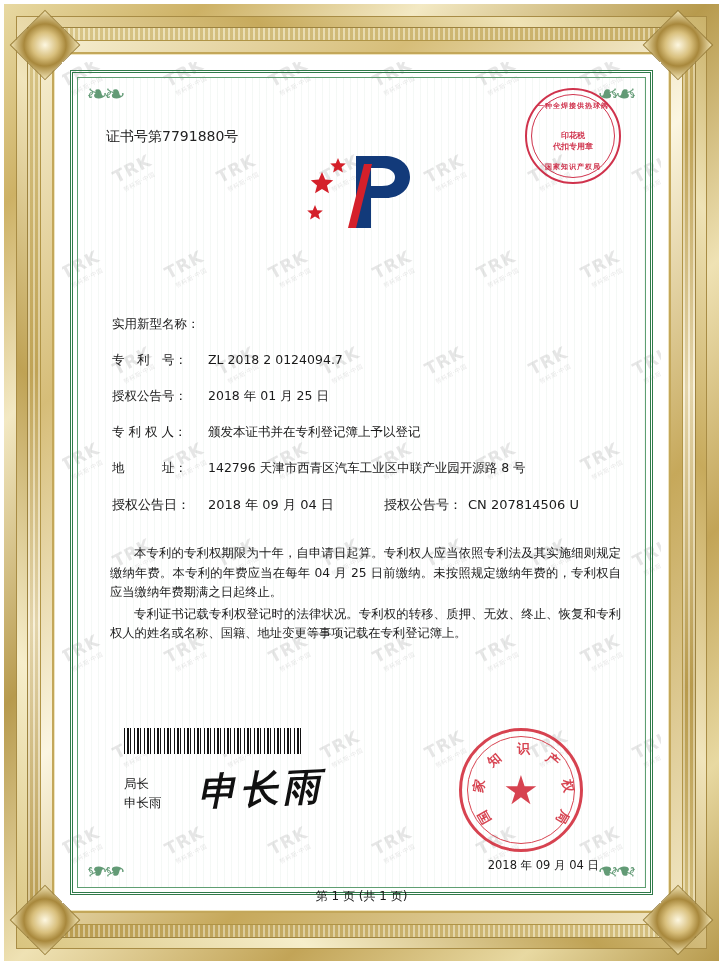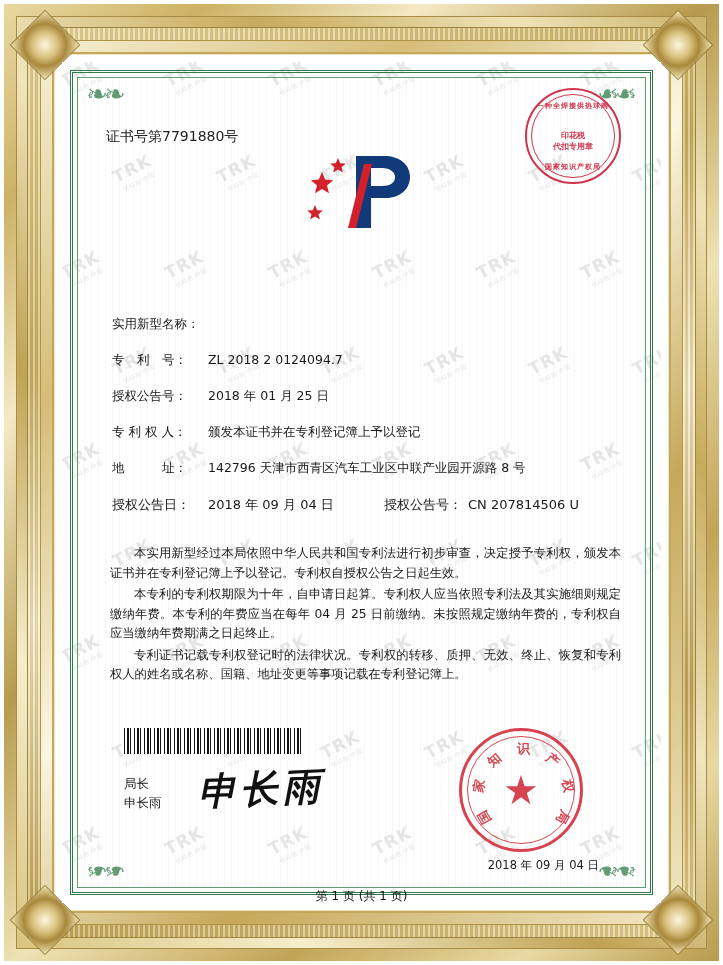--- a/index.html
+++ b/index.html
@@ -661,21 +661,20 @@
               <div>2018 年 09 月 04 日</div>
             </div>
             <div class="right-part">
               <div class="rp-label">授权公告号：</div>
               <div>CN 207814506 U</div>
             </div>
           </div>
         </div>
 
       <div id="paragraphs">
-          <p>本实用新型经过本局依照中华人民共和国专利法进行初步审查，决定授予专利权，颁发本证书并在专利登记簿上予以登记。专利权自授权公告之日起生效。</p>
           <p>本专利的专利权期限为十年，自申请日起算。专利权人应当依照专利法及其实施细则规定缴纳年费。本专利的年费应当在每年 04 月 25 日前缴纳。未按照规定缴纳年费的，专利权自应当缴纳年费期满之日起终止。</p>
           <p>专利证书记载专利权登记时的法律状况。专利权的转移、质押、无效、终止、恢复和专利权人的姓名或名称、国籍、地址变更等事项记载在专利登记簿上。</p>
         </div>
 
       <div id="barcode"></div>
 
       <div id="sign-block">
         <div>局长</div>
         <div>申长雨</div>
       </div>

